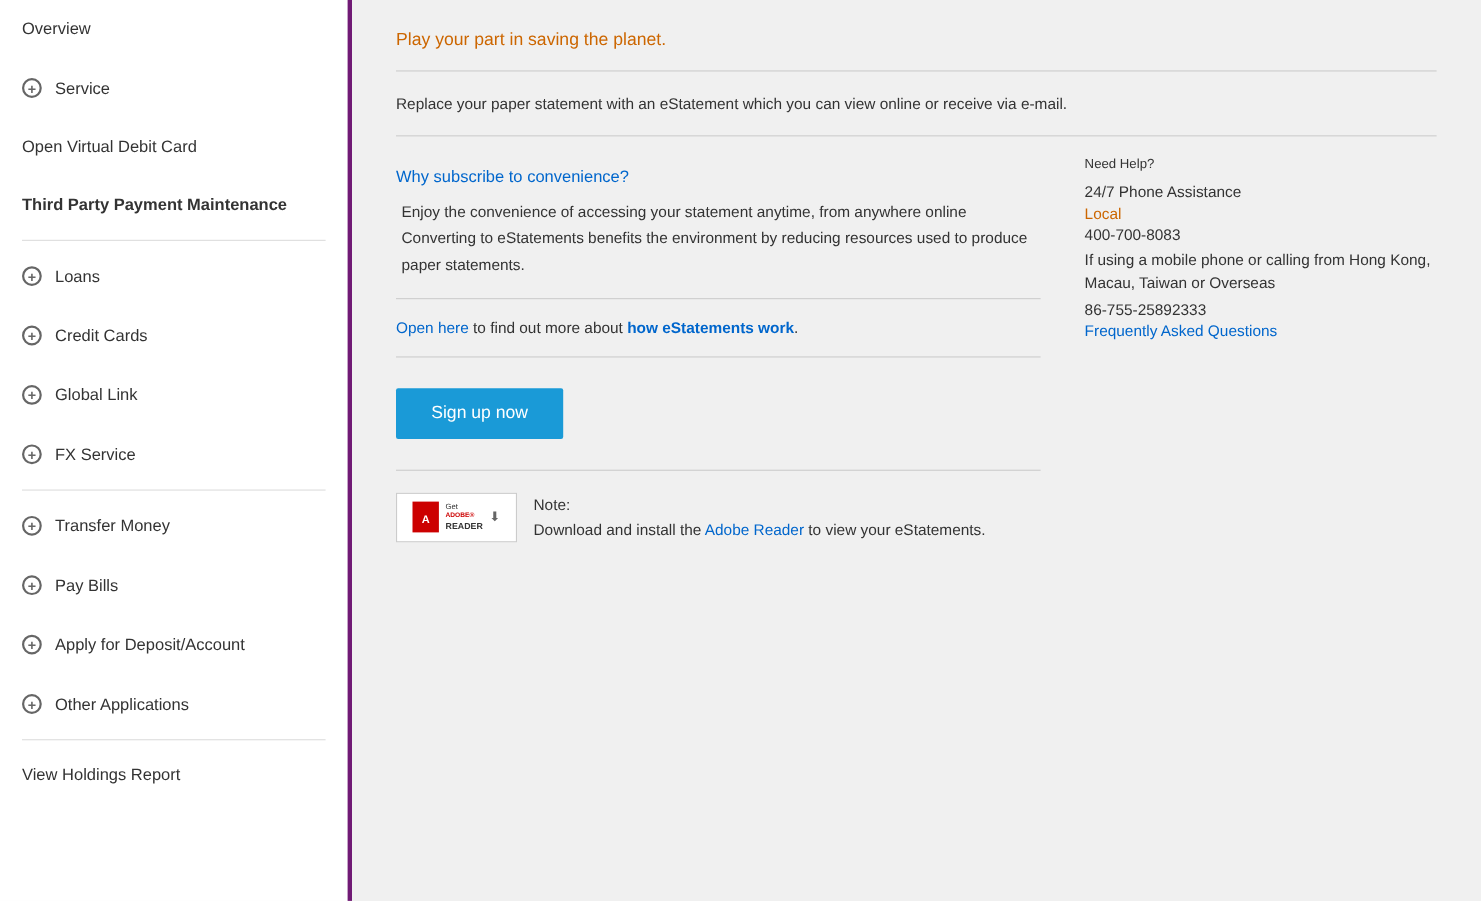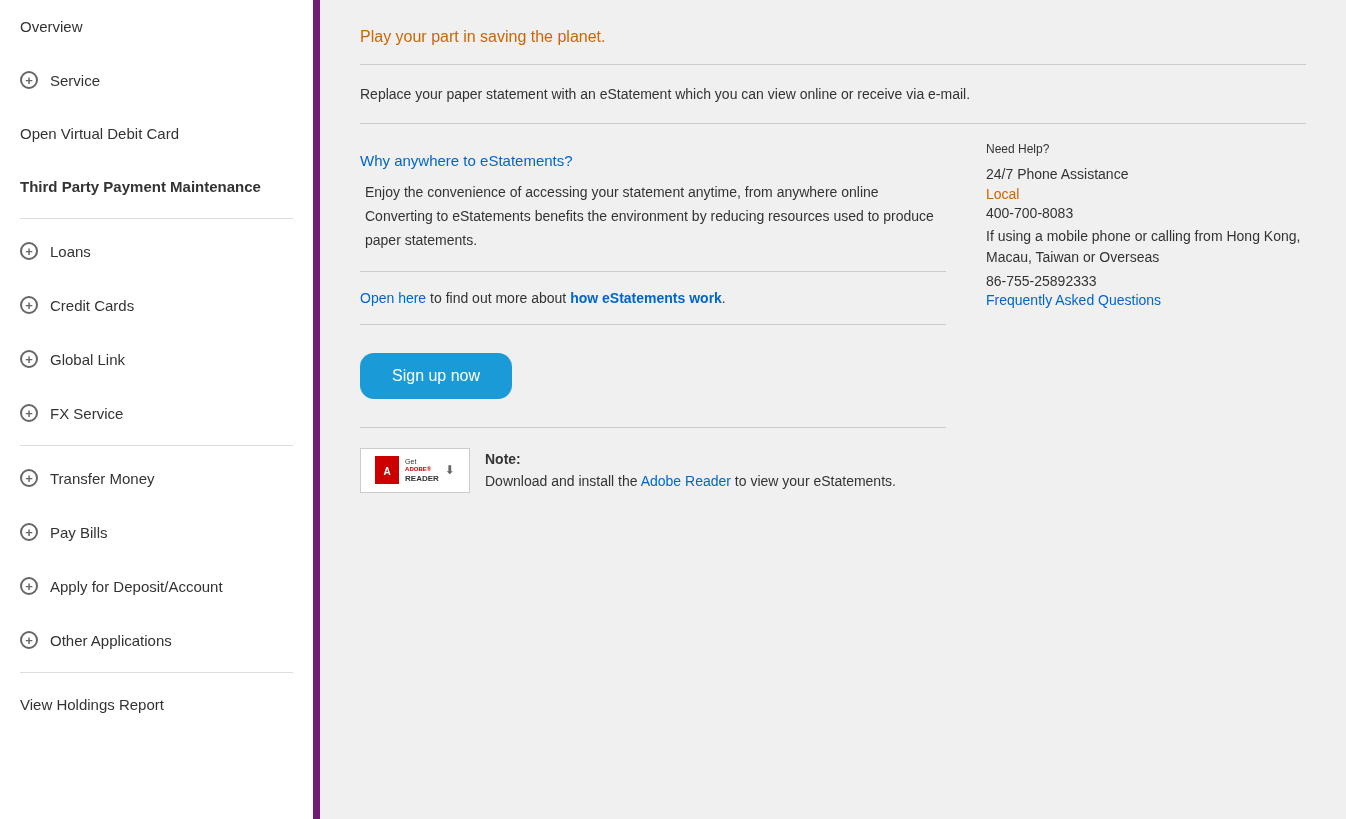--- a/index.html
+++ b/index.html
@@ -9,21 +9,21 @@
       background: #f0f0f0;
       display: flex;
       min-height: 819px;
     }
 
     
     .sidebar {
       width: 320px;
       min-width: 320px;
       background: #fff;
-      border-right: 7px solid #701a75;
+      border-right: 4px solid #701a75;
       padding: 0;
       overflow-y: auto;
     }
 
     .sidebar-item {
       display: flex;
       align-items: center;
       padding: 18px 20px;
       cursor: pointer;
       border-bottom: none;
@@ -171,21 +171,21 @@
       font-weight: bold;
     }
 
     .signup-btn {
       background: #1a9ad7;
       color: #fff;
       border: none;
       padding: 14px 32px;
       font-size: 16px;
       cursor: pointer;
-      border-radius: 14px;
+      border-radius: 2px;
       margin: 10px 0;
     }
 
     .note-section {
       display: flex;
       align-items: flex-start;
       gap: 15px;
       margin-top: 20px;
     }
 
@@ -240,21 +240,21 @@
       color: #333;
       line-height: 1.6;
     }
 
     .note-text a {
       color: #0066cc;
       text-decoration: none;
     }
 
     .note-label {
-      font-weight: bold;
+      font-weight: normal;
     }
   </style>
 </head>
 <body>
 
 <div class="sidebar">
 
 <div class="sidebar-item">
       <span>Overview</span>
     </div>
@@ -313,21 +313,21 @@
     <p class="headline">Play your part in saving the planet.</p>
     <hr class="divider-line">
     <p class="description-text">
       <span>Replace your paper statement with an eStatement which you can view online or receive via e-mail.</span>
     </p>
     <hr class="divider-line">
 
     <div class="two-col">
       <div class="main-col">
         <div class="why-section">
-          <p class="why-title">Why anywhere to eStatements?</p>
+          <p class="why-title">Why subscribe to convenience?</p>
           <div class="benefits-list">
             <p>Enjoy the convenience of accessing your statement anytime, from anywhere online</p>
             <p style="margin-bottom:8px;">Converting to eStatements benefits the environment by reducing resources used to produce paper statements.</p>
           </div>
         </div>
 
         <hr class="divider-line">
 
         <div class="click-here-section">
           <a href="#">Open here</a><span> to find out more about </span><a href="#" class="bold-link">how eStatements work</a><span>.</span>

